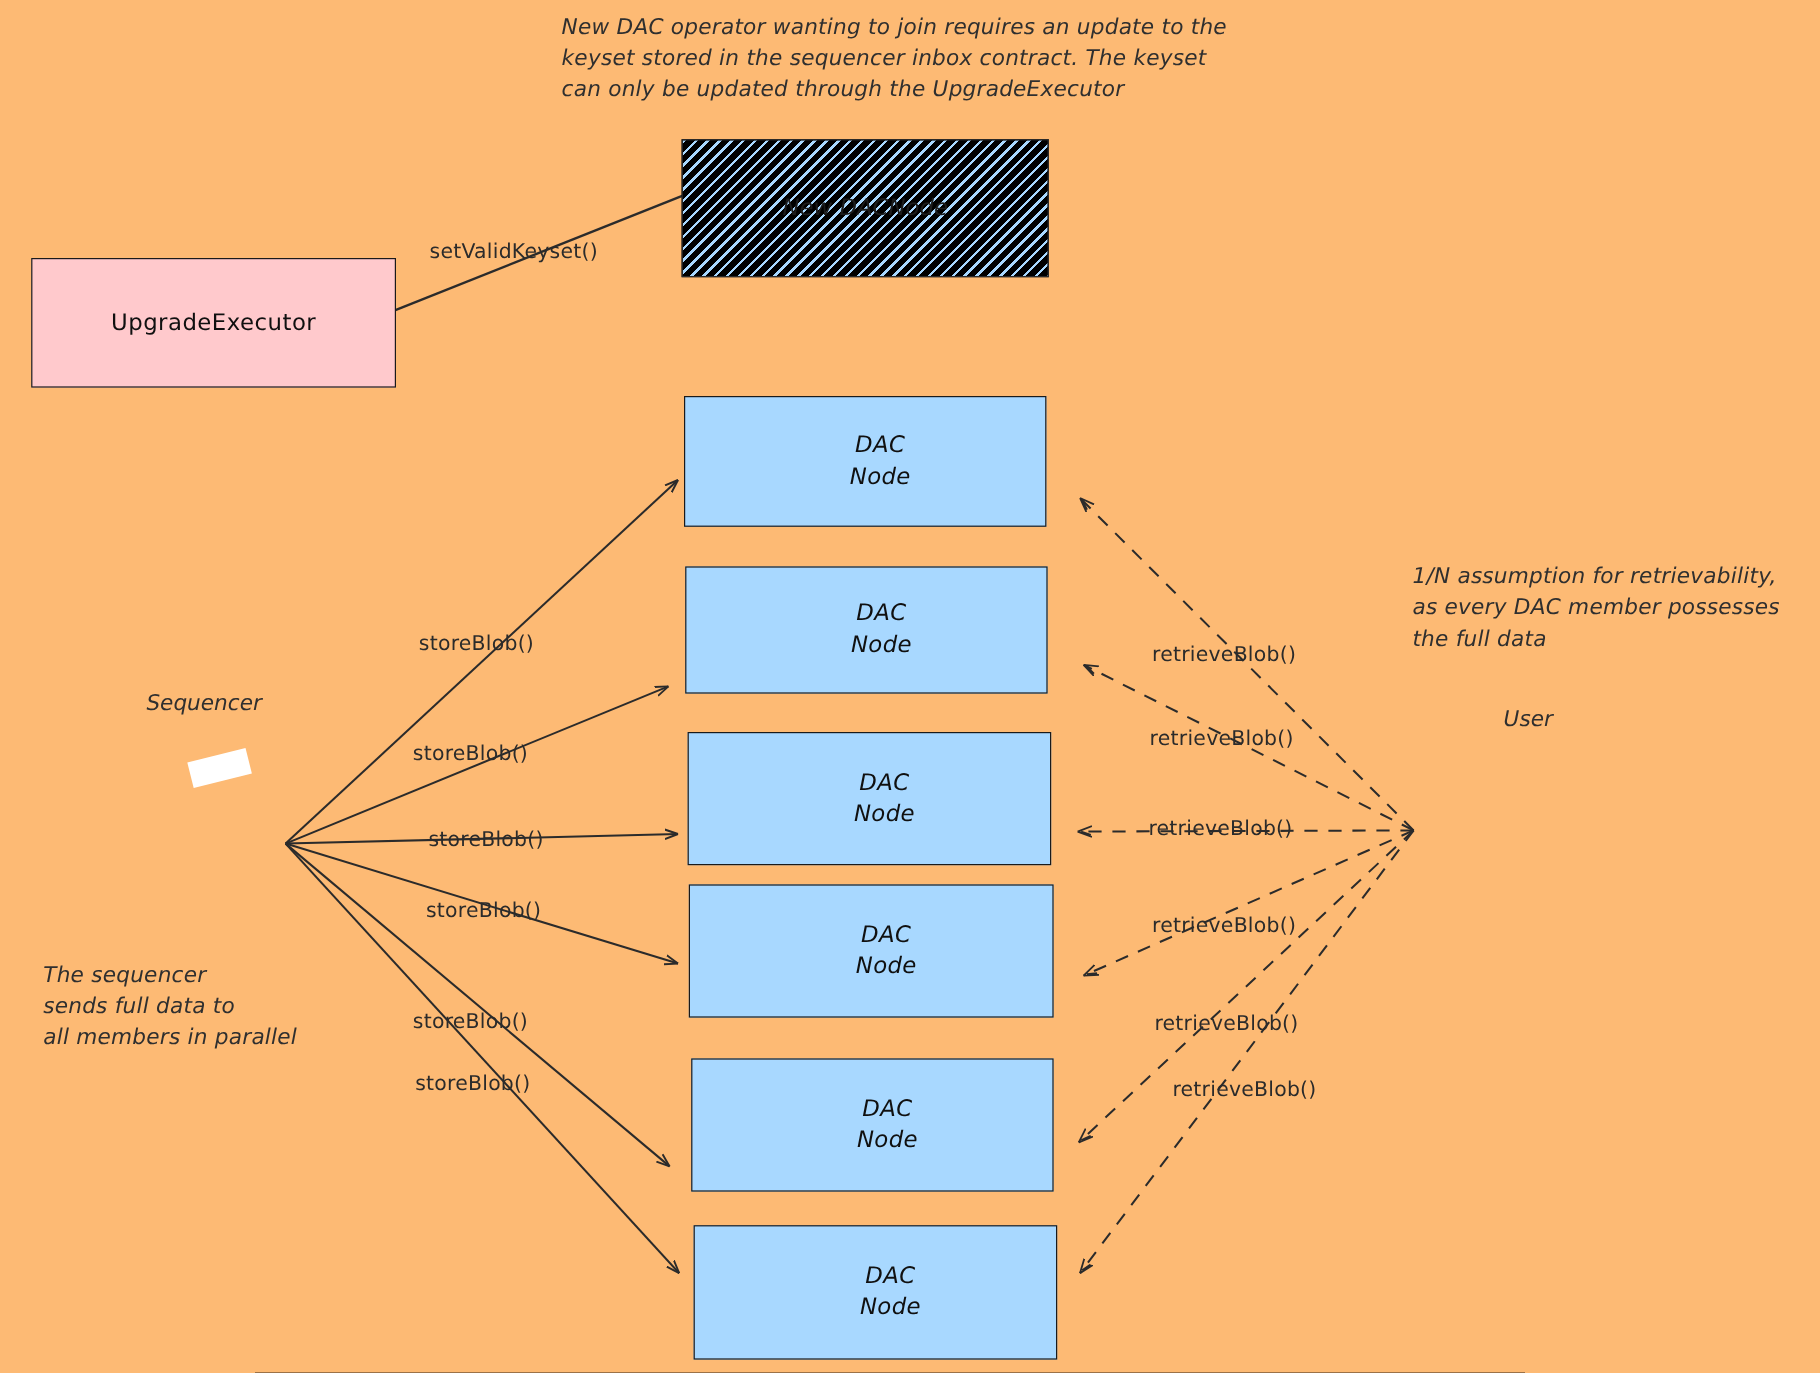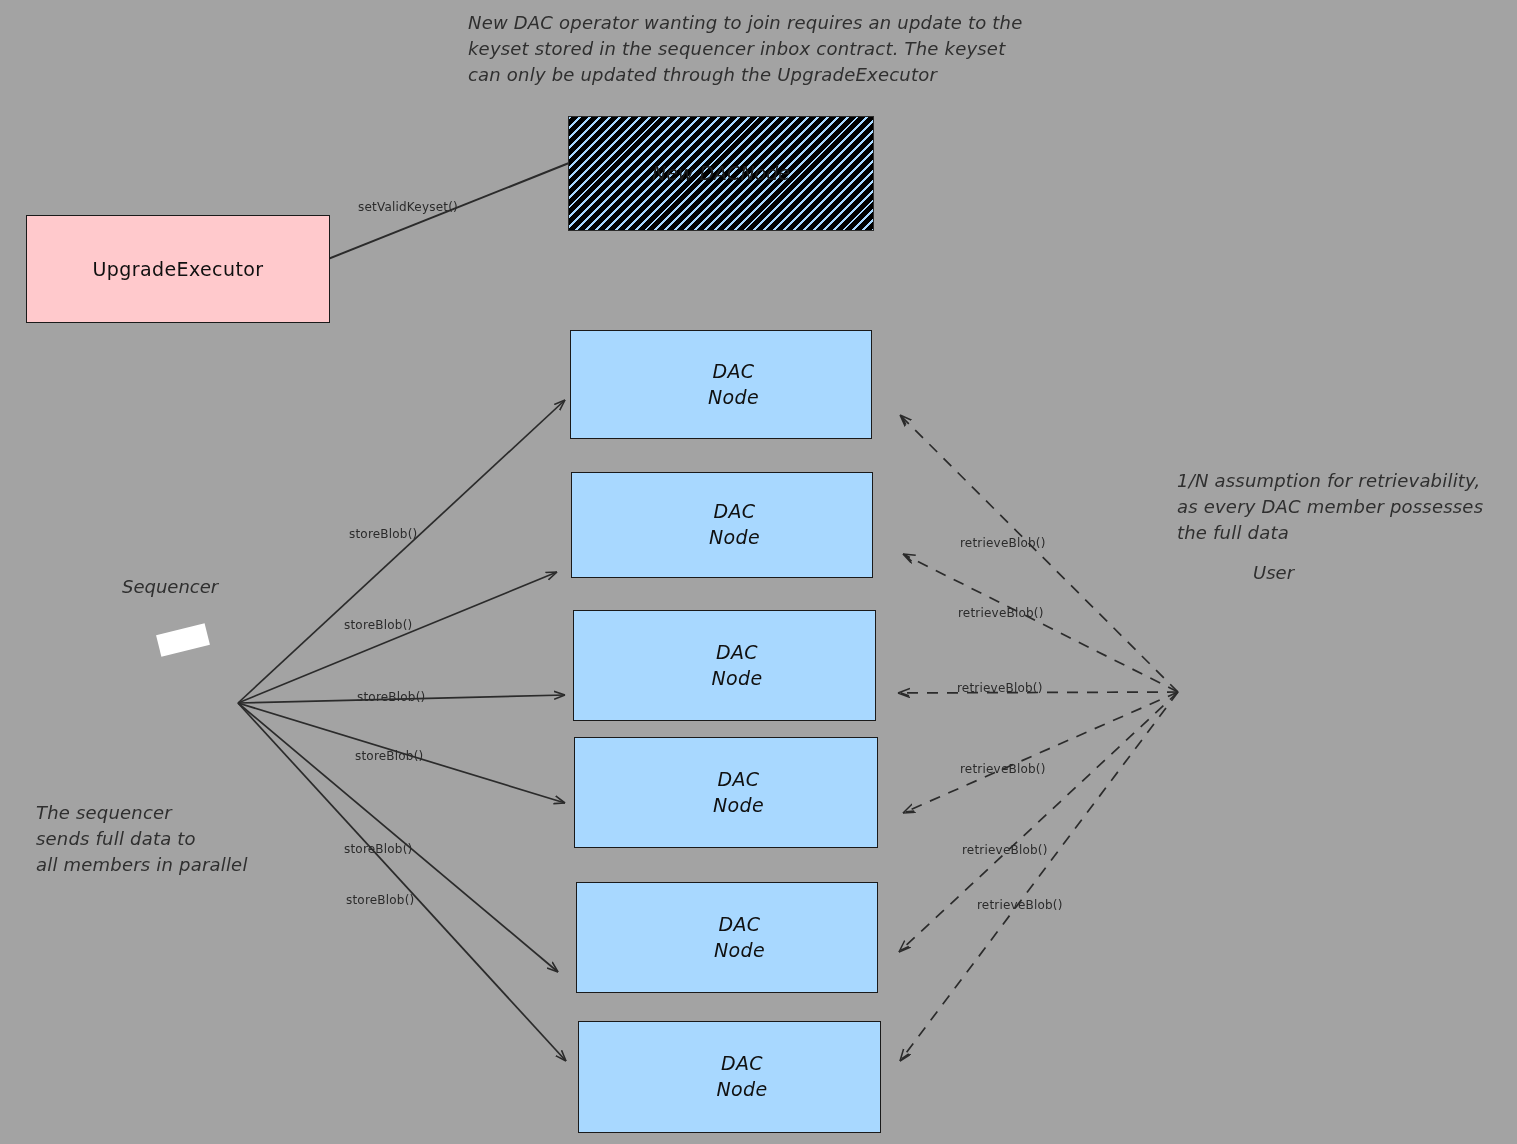--- a/index.html
+++ b/index.html
@@ -4,21 +4,21 @@
 <style>
   html, body {
     margin: 0;
     padding: 0;
     background: #000000;
   }
   #stage {
     position: relative;
     width: 1517px;
     height: 1144px;
-    background: #a3a3a3;
+    background: #fdba74;
     overflow: hidden;
     font-family: "DejaVu Sans", sans-serif;
   }
   svg.layer {
     position: absolute;
     left: 0;
     top: 0;
     width: 1517px;
     height: 1144px;
     pointer-events: none;
@@ -77,21 +77,21 @@
     color: #2f2f2f;
     font-size: 18px;
     line-height: 1.45;
     font-style: italic;
     white-space: pre-line;
     letter-spacing: 0.2px;
   }
   .edge-label {
     position: absolute;
     color: #2b2b2b;
-    font-size: 12px;
+    font-size: 17px;
     white-space: nowrap;
     letter-spacing: 0.2px;
   }
   .actor-label {
     position: absolute;
     color: #2f2f2f;
     font-size: 18px;
     font-style: italic;
     white-space: nowrap;
   }
@@ -180,21 +180,21 @@
   </div>
 
   <div class="node-box" style="left:578px; top:1021px; width:303px; height:112px;">
     <span>DAC</span>
     <span>Node</span>
   </div>
 
   <div class="actor-label" style="left:122px; top:576px;">Sequencer</div>
   <div class="seq-glyph" style="left:158px; top:629px; width:50px; height:22px;"></div>
 
-  <div class="actor-label" style="left:1253px; top:562px;">User</div>
+  <div class="actor-label" style="left:1253px; top:589px;">User</div>
 
   <div class="edge-label" style="left:349px; top:527px;">storeBlob()</div>
   <div class="edge-label" style="left:344px; top:618px;">storeBlob()</div>
   <div class="edge-label" style="left:357px; top:690px;">storeBlob()</div>
   <div class="edge-label" style="left:355px; top:749px;">storeBlob()</div>
   <div class="edge-label" style="left:344px; top:842px;">storeBlob()</div>
   <div class="edge-label" style="left:346px; top:893px;">storeBlob()</div>
 
   <div class="edge-label" style="left:960px; top:536px;">retrieveBlob()</div>
   <div class="edge-label" style="left:958px; top:606px;">retrieveBlob()</div>

